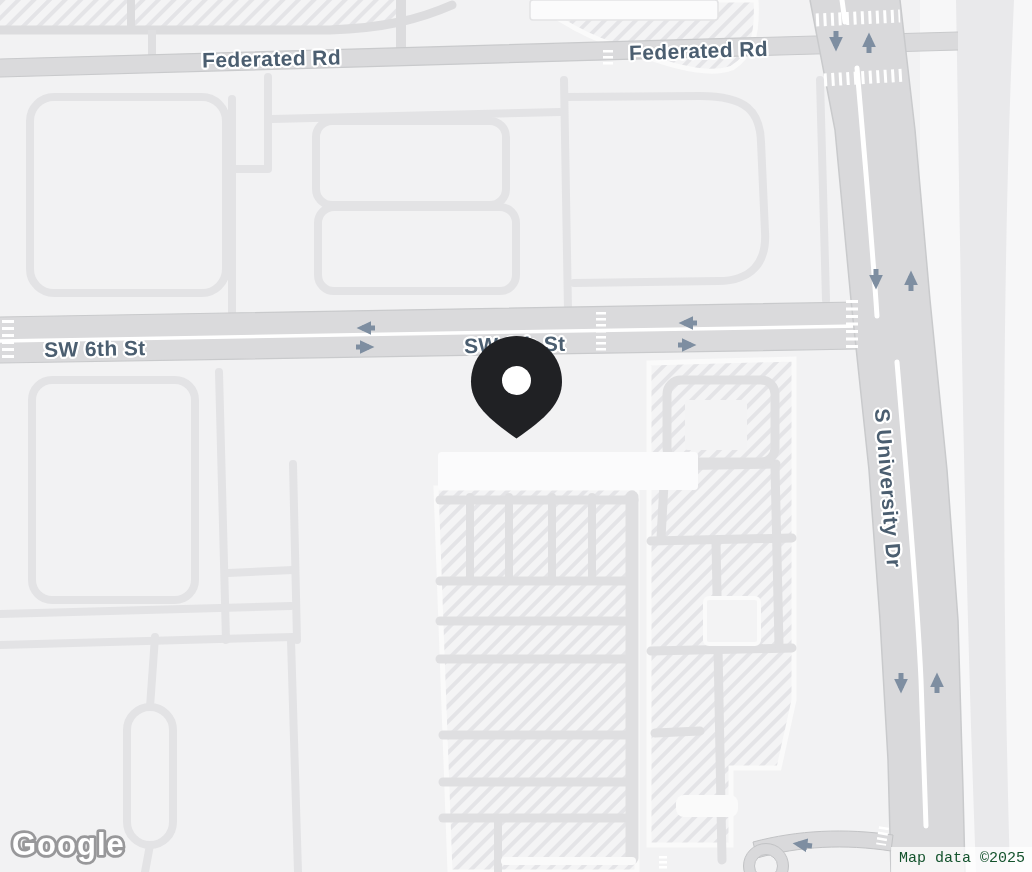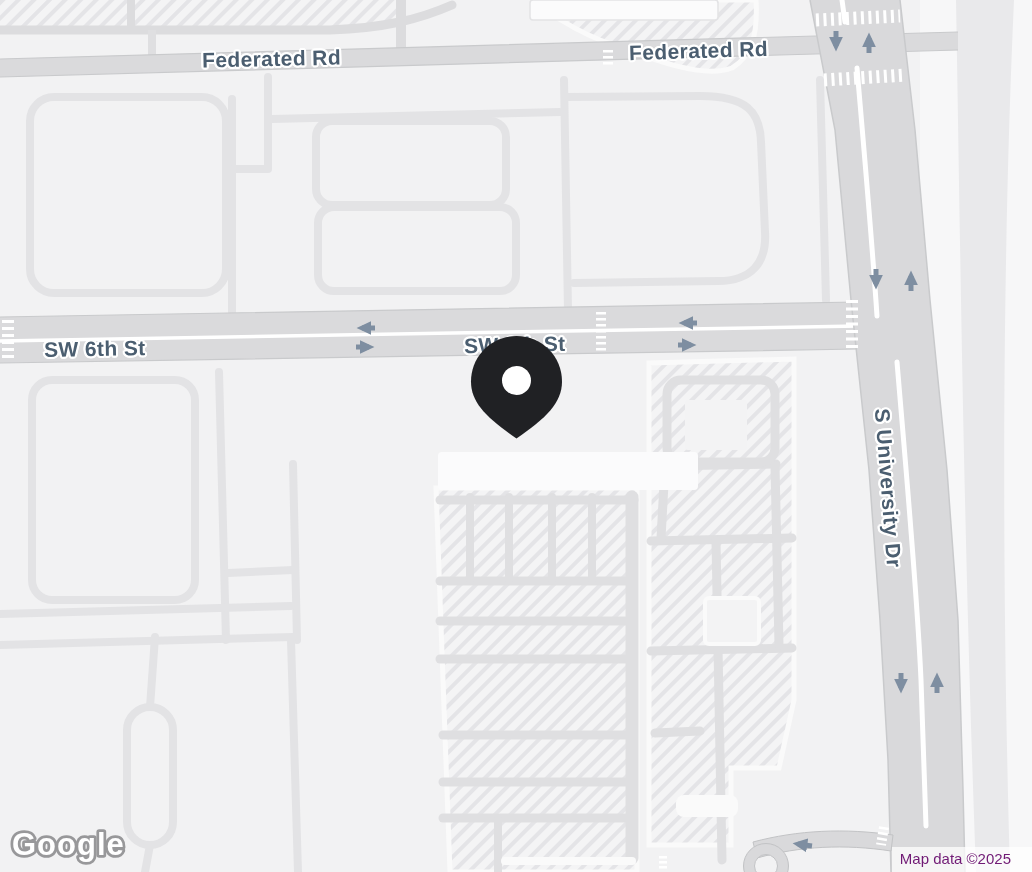--- a/index.html
+++ b/index.html
@@ -22,22 +22,22 @@
   #label-sw6th-1{left:44px;top:337px;transform:rotate(-1deg);}
   #label-sw6th-2{left:464px;top:333px;transform:rotate(-1.3deg);}
   #label-suniv{
     left:789px;top:477px;width:200px;height:22px;text-align:center;
     transform:rotate(85.5deg);transform-origin:50% 50%;letter-spacing:.6px;
   }
   #pin-svg{position:absolute;left:455px;top:320px;z-index:5;}
   #google-logo{position:absolute;left:8px;bottom:5px;z-index:6;}
   #attribution{
     position:absolute;right:0;bottom:0;z-index:6;
-    background:rgba(255,255,255,.72);color:#701a75;
-    font-size:15px;padding:3px 21px 5px 8px;
+    background:rgba(255,255,255,.72);color:#14532d;
+    font-size:15px;padding:3px 7px 5px 8px;font-family:Liberation Mono, monospace;
   }
 </style>
 </head>
 <body>
 
 <div id="stage">
 
   <svg id="map-svg" width="1032" height="872" viewBox="0 0 1032 872">
     <defs>
       <pattern id="hatch" width="11" height="11" patternUnits="userSpaceOnUse" patternTransform="rotate(45)">

